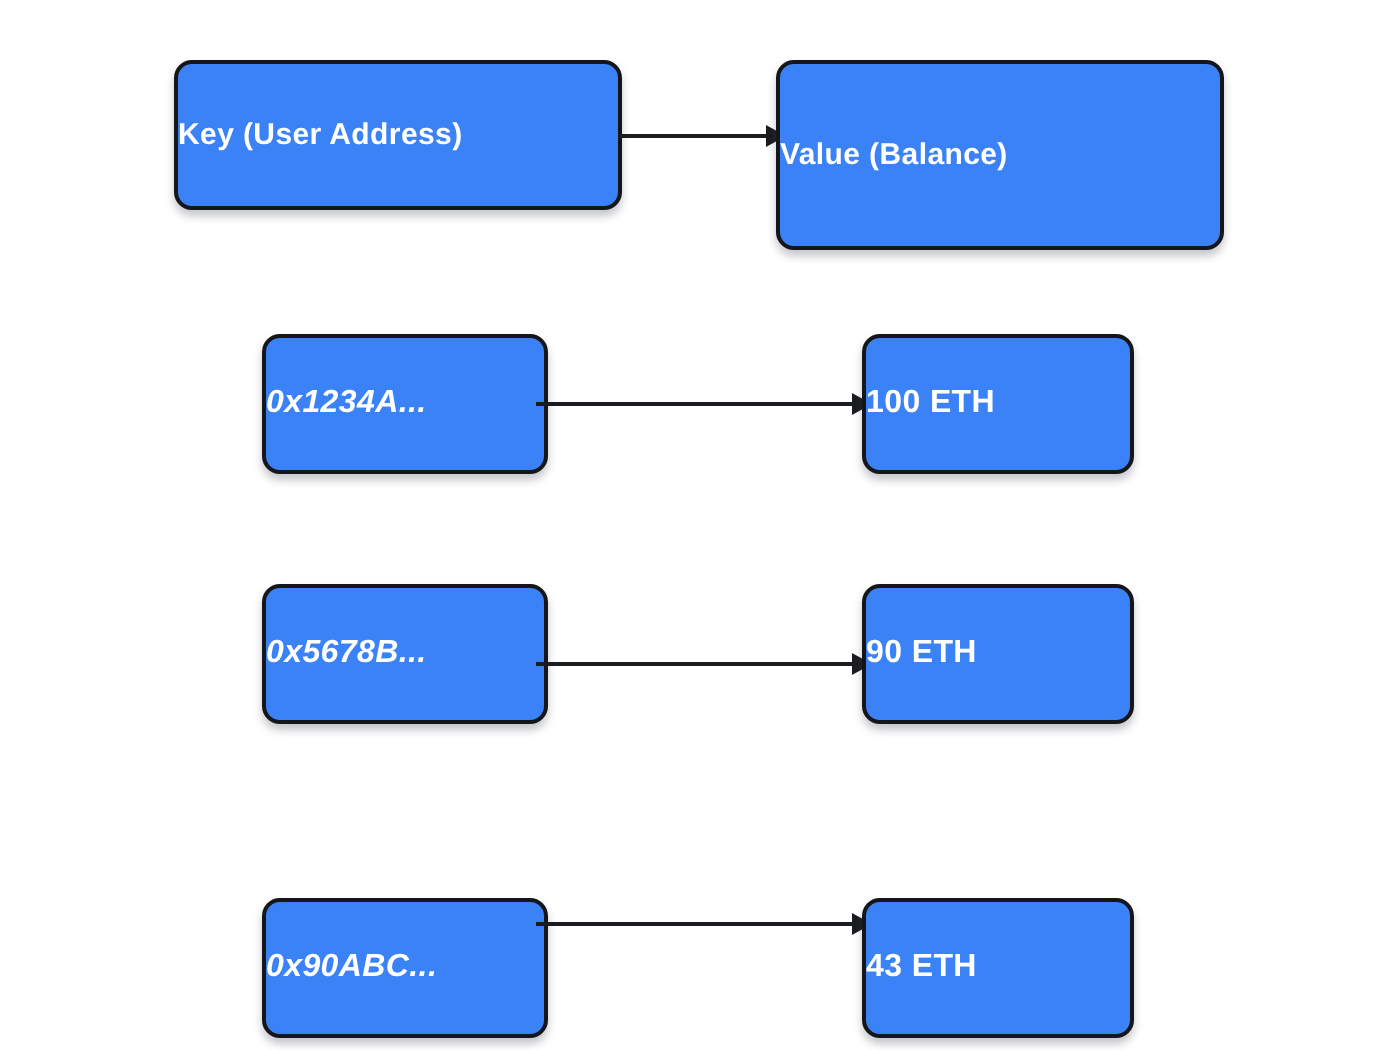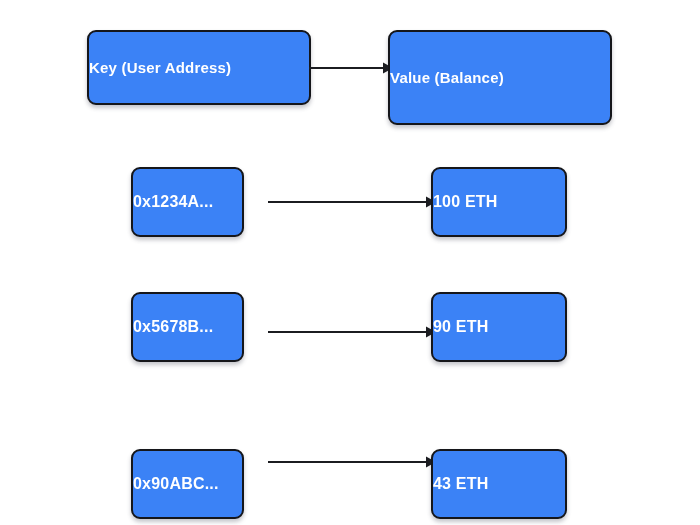--- a/index.html
+++ b/index.html
@@ -60,22 +60,23 @@
     width: 224px;
     height: 95px;
   }
   .row-header .node-label {
     font-size: 15px;
   }
 
   
   .row-data .node-key {
     left: 131px;
-    width: 113px;
+    width: 143px;
     height: 70px;
+    font-style: italic;
   }
   .row-data .node-value {
     left: 431px;
     width: 136px;
     height: 70px;
   }
   .row-data .node-label {
     font-size: 16px;
   }
 

